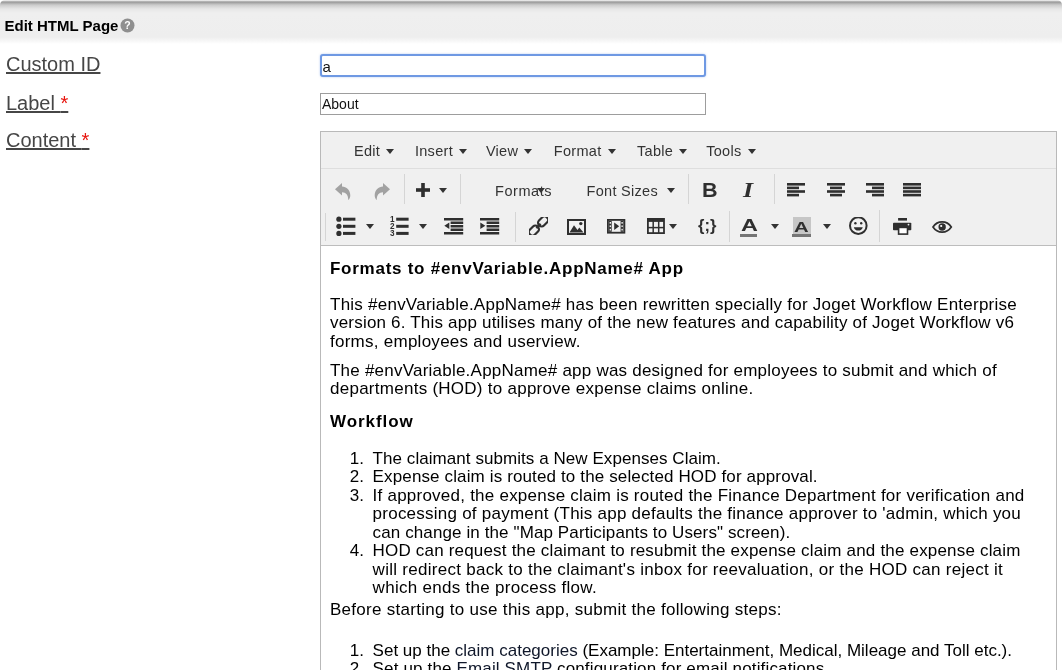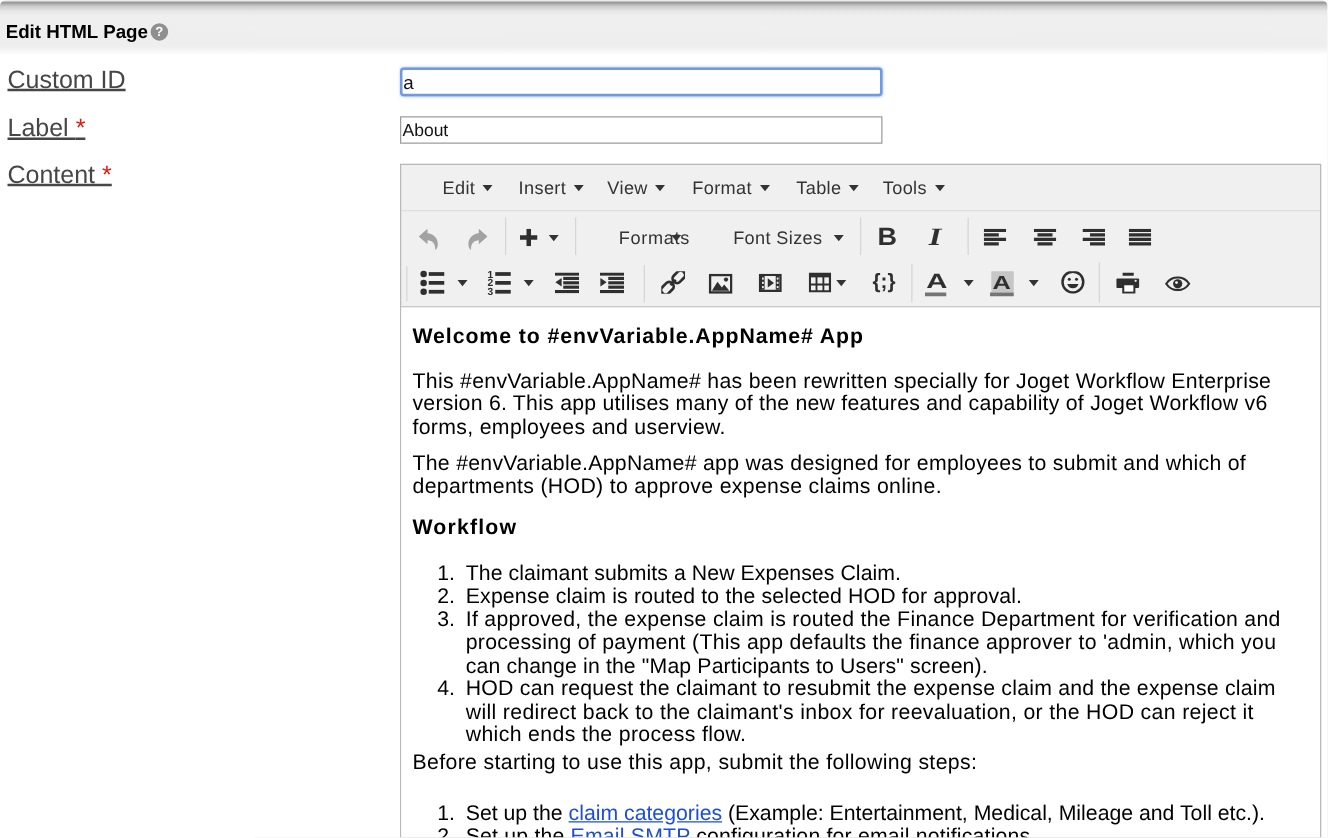--- a/index.html
+++ b/index.html
@@ -25,21 +25,21 @@
   #menubar-sep{left:321px;top:168px;width:735px;height:1px;background:#dedede;}
   #toolbar-sep{left:321px;top:245px;width:735px;height:1px;background:#bdbdbd;}
   #contentarea{left:321px;top:246px;width:735px;height:424px;background:#fff;overflow:hidden;}
   .mtxt{font-size:14.5px;color:#333;letter-spacing:0.3px;margin-left:20px;}
   .caret{display:inline-block;width:0;height:0;border-left:4.4px solid transparent;
          border-right:4.4px solid transparent;border-top:5px solid #333;}
   .vsep{width:1px;background:#d5d5d5;}
   
   .cl{position:absolute;left:9px;font-size:17px;line-height:18.5px;color:#000;white-space:nowrap;}
   .mk{position:absolute;width:40px;text-align:right;letter-spacing:0;}
-  .cl a{color:#1d4ed8;text-decoration:underline;text-align:right;}
+  .cl a{color:#0f172a;text-align:right;}
 </style>
 </head>
 <body>
 <div class="abs" id="hdr"></div>
 <div class="abs" id="hdrtxt">Edit HTML Page</div>
 <svg class="abs" style="left:119.5px;top:17.9px" width="15" height="15" viewBox="0 0 15 15">
   <circle cx="7.5" cy="7.5" r="7" fill="#8f8f8f"></circle>
   <text x="7.5" y="11.2" font-size="10.5" font-weight="bold" fill="#fff" text-anchor="middle" font-family="Liberation Sans">?</text>
 </svg>
 
@@ -220,21 +220,21 @@
   <circle cx="15.5" cy="6.6" r="0.9" fill="#f0f0f0"></circle>
   <rect x="5.6" y="9.4" width="8.9" height="6.7" fill="#fff" stroke="#2f2f2f" stroke-width="1.6"></rect>
 </svg>
 <svg class="abs" style="left:931.6px;top:220.7px" width="21" height="12" viewBox="0 0 21 12">
   <path d="M1,6 C4,1.4 7,0.9 10.15,0.9 C13.3,0.9 16.3,1.4 19.3,6 C16.3,10.6 13.3,11.1 10.15,11.1 C7,11.1 4,10.6 1,6 Z" fill="none" stroke="#2f2f2f" stroke-width="1.7"></path>
   <circle cx="10.15" cy="6" r="3.7" fill="#2f2f2f"></circle>
   <circle cx="9.2" cy="5" r="1.1" fill="#fff"></circle>
 </svg>
 
 <div class="abs" id="ctext" style="left:321px;top:246px;width:735px;height:424px;overflow:hidden">
-<div class="cl" style="top:13.65px;font-weight:bold;letter-spacing:0.74px" id="t0">Welcome to #envVariable.AppName# App</div>
+<div class="cl" style="top:13.65px;font-weight:bold;letter-spacing:0.74px" id="t0">Formats to #envVariable.AppName# App</div>
 <div class="cl" style="top:49.95px;letter-spacing:0.241px" id="t1">This #envVariable.AppName# has been rewritten specially for Joget Workflow Enterprise</div>
 <div class="cl" style="top:68.15px;letter-spacing:0.197px" id="t2">version 6. This app utilises many of the new features and capability of Joget Workflow v6</div>
 <div class="cl" style="top:86.55px;letter-spacing:0.26px" id="t3">forms, employees and userview.</div>
 <div class="cl" style="top:115.75px;letter-spacing:0.227px" id="t4">The #envVariable.AppName# app was designed for employees to submit and which of</div>
 <div class="cl" style="top:134.35px;letter-spacing:0.263px" id="t5">departments (HOD) to approve expense claims online.</div>
 <div class="cl" style="top:167.45px;font-weight:bold;letter-spacing:0.95px" id="t6">Workflow</div>
 <div class="cl" style="top:203.95px;left:51.6px;letter-spacing:0.059px" id="t7"><span class="mk" style="left:-48.6px">1.</span>The claimant submits a New Expenses Claim.</div>
 <div class="cl" style="top:222.45px;left:51.6px;letter-spacing:0.134px" id="t8"><span class="mk" style="left:-48.6px">2.</span>Expense claim is routed to the selected HOD for approval.</div>
 <div class="cl" style="top:240.95px;left:51.6px;letter-spacing:0.235px" id="t9"><span class="mk" style="left:-48.6px">3.</span>If approved, the expense claim is routed the Finance Department for verification and</div>
 <div class="cl" style="top:259.45px;left:51.6px;letter-spacing:0.239px" id="t10">processing of payment (This app defaults the finance approver to 'admin, which you</div>

